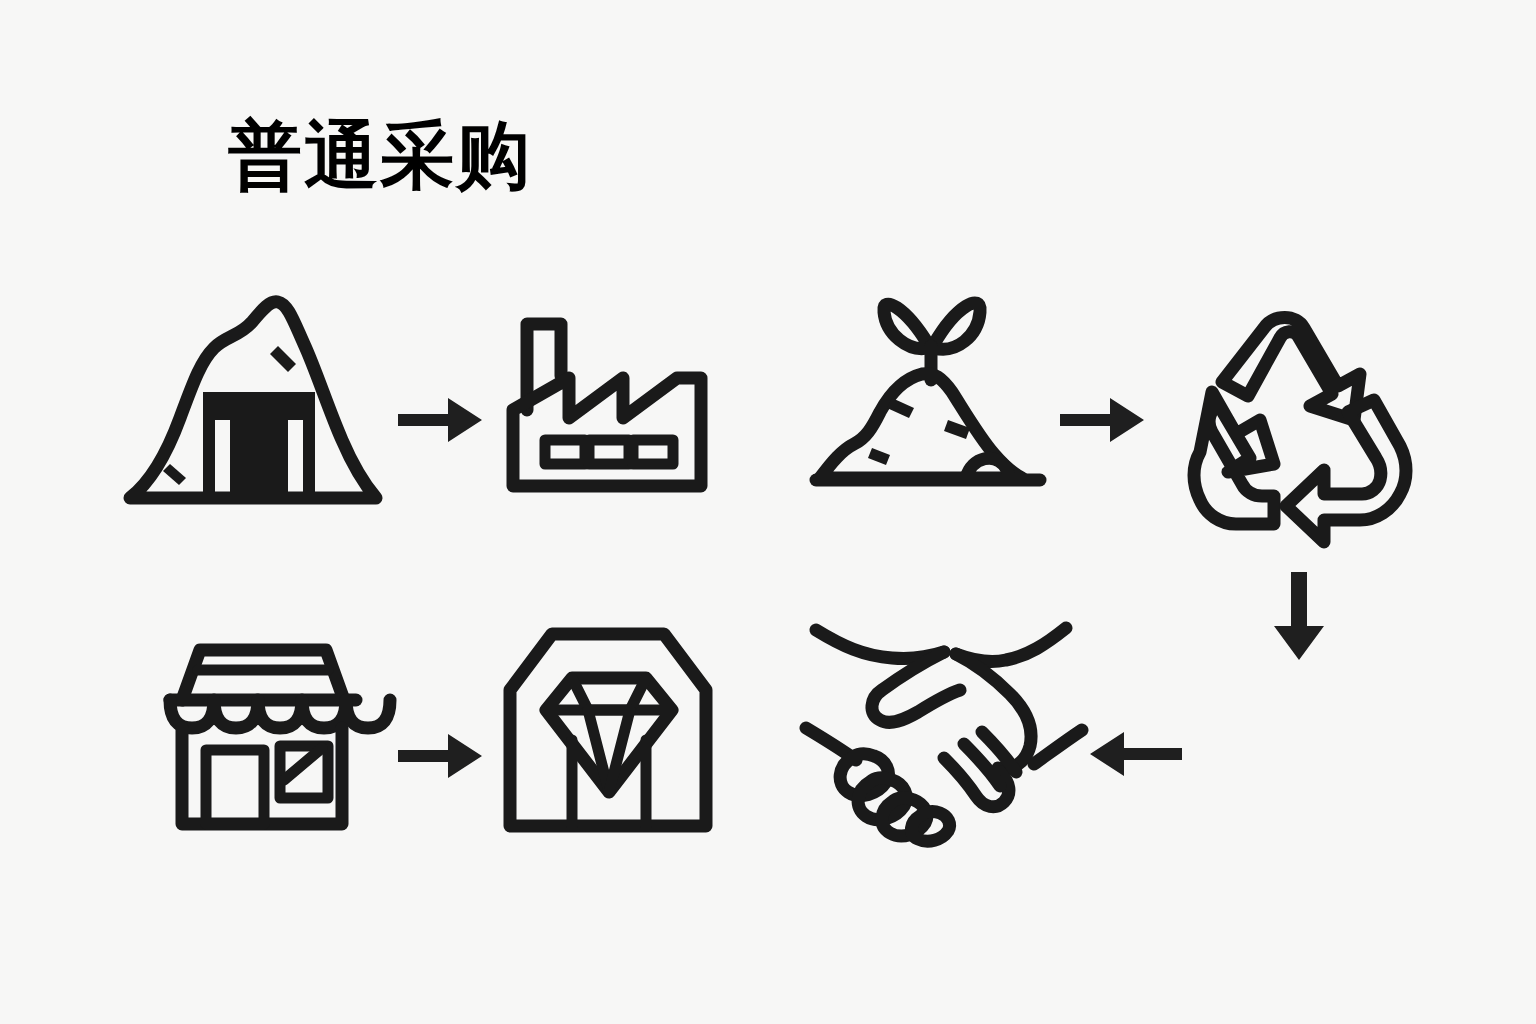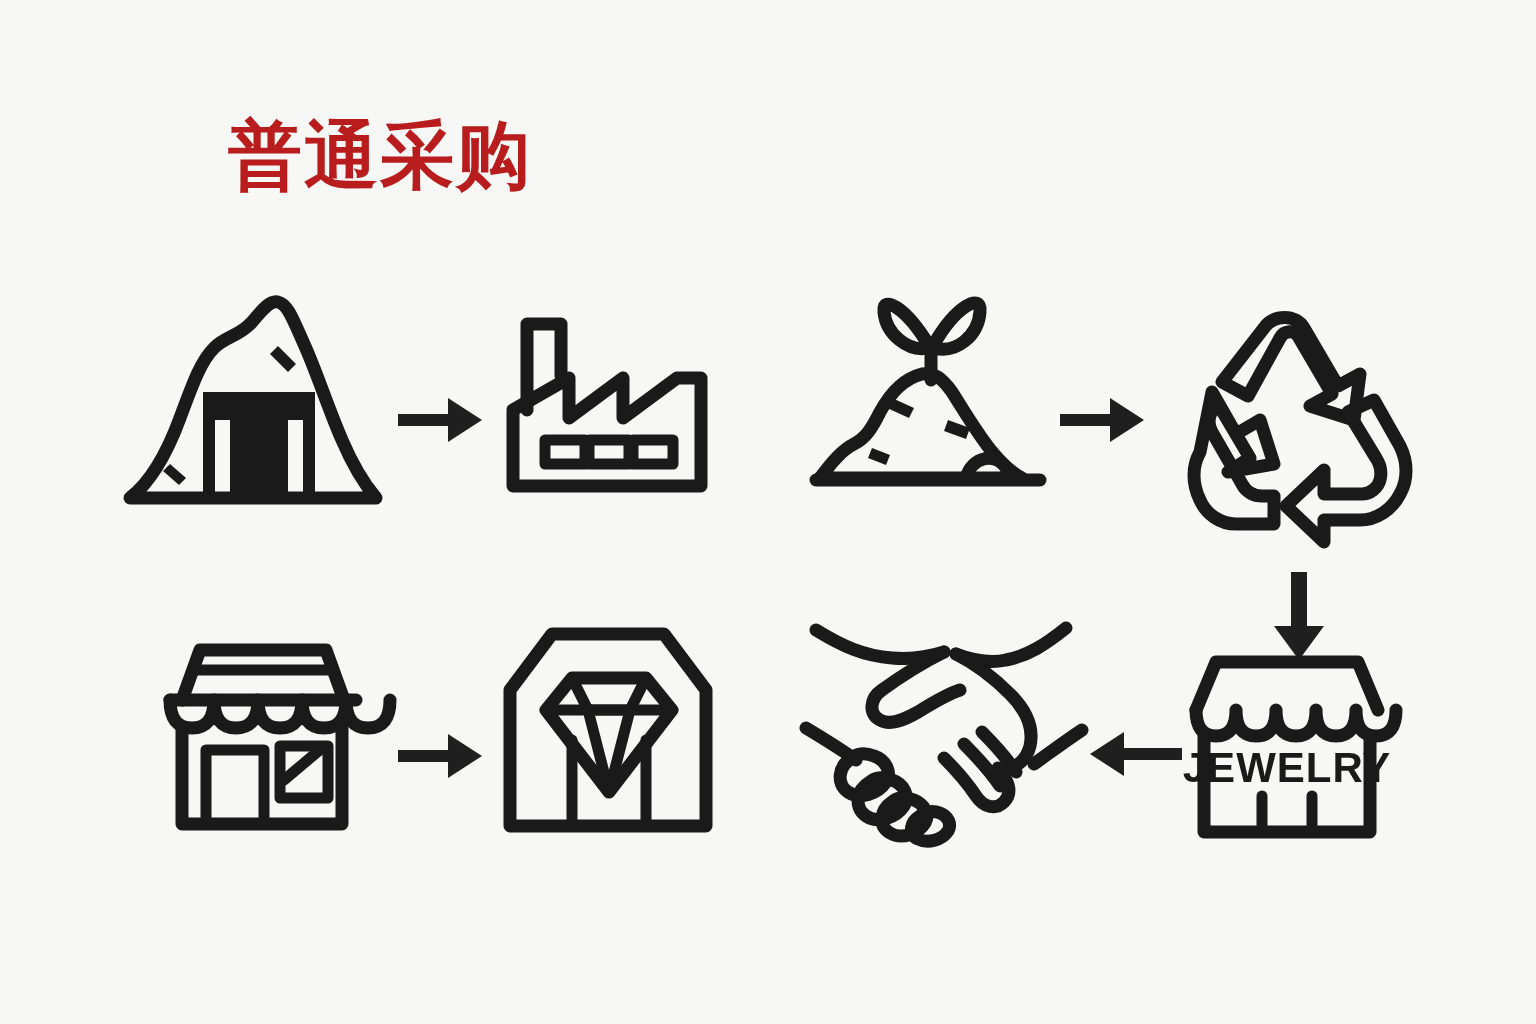--- a/index.html
+++ b/index.html
@@ -18,21 +18,21 @@
   #canvas {
     position: relative;
     width: 1536px;
     height: 1024px;
     background: #f7f7f6;
   }
 
   
   .title {
     position: absolute;
-    color: #b91c1c;
+    color: #000000;
     font-size: 74px;
     font-weight: 700;
     letter-spacing: 2px;
     white-space: nowrap;
     line-height: 1;
     font-family: "DejaVu Sans", "Liberation Sans", sans-serif;
   }
   #title-left {
     left: 228px;
     top: 118px;
@@ -286,34 +286,16 @@
         <path class="ln" d="M186 120 C 200 134, 212 148, 220 160"></path>
       </svg>
     </div>
 
     <div class="icon-cell" id="arrow-jewelry-hand">
       <svg width="96" height="56" viewBox="0 0 96 56">
         <path class="arrow-shape" d="M96 22 h-58 v-16 l-34 22 34 22 v-16 h58 Z"></path>
       </svg>
     </div>
 
-    <div class="icon-cell" id="cell-jewelry">
-      <svg width="198" height="194" viewBox="0 0 198 194">
-
-        <path class="ln" d="M8 60 L28 12 L170 12 L190 60"></path>
-
-        <path class="ln" d="M8 60 q0 26 20 26 q20 0 20 -26 q0 26 20 26 q20 0 20 -26
-                             q0 26 20 26 q20 0 20 -26 q0 26 20 26 q20 0 20 -26 q0 26 20 26 q20 0 20 -26"></path>
-
-        <path class="ln" d="M16 86 L16 182 L182 182 L182 86"></path>
-
-        <text class="store-label" x="99" y="132" text-anchor="middle">JEWELRY</text>
-
-        <path class="ln-thin" d="M74 146 L74 182"></path>
-        <path class="ln-thin" d="M124 146 L124 182"></path>
-
-        <circle class="fillblk" cx="48" cy="72" r="5"></circle>
-      </svg>
-    </div>
 
   </div>
 
 </div>
 
 </body></html>

